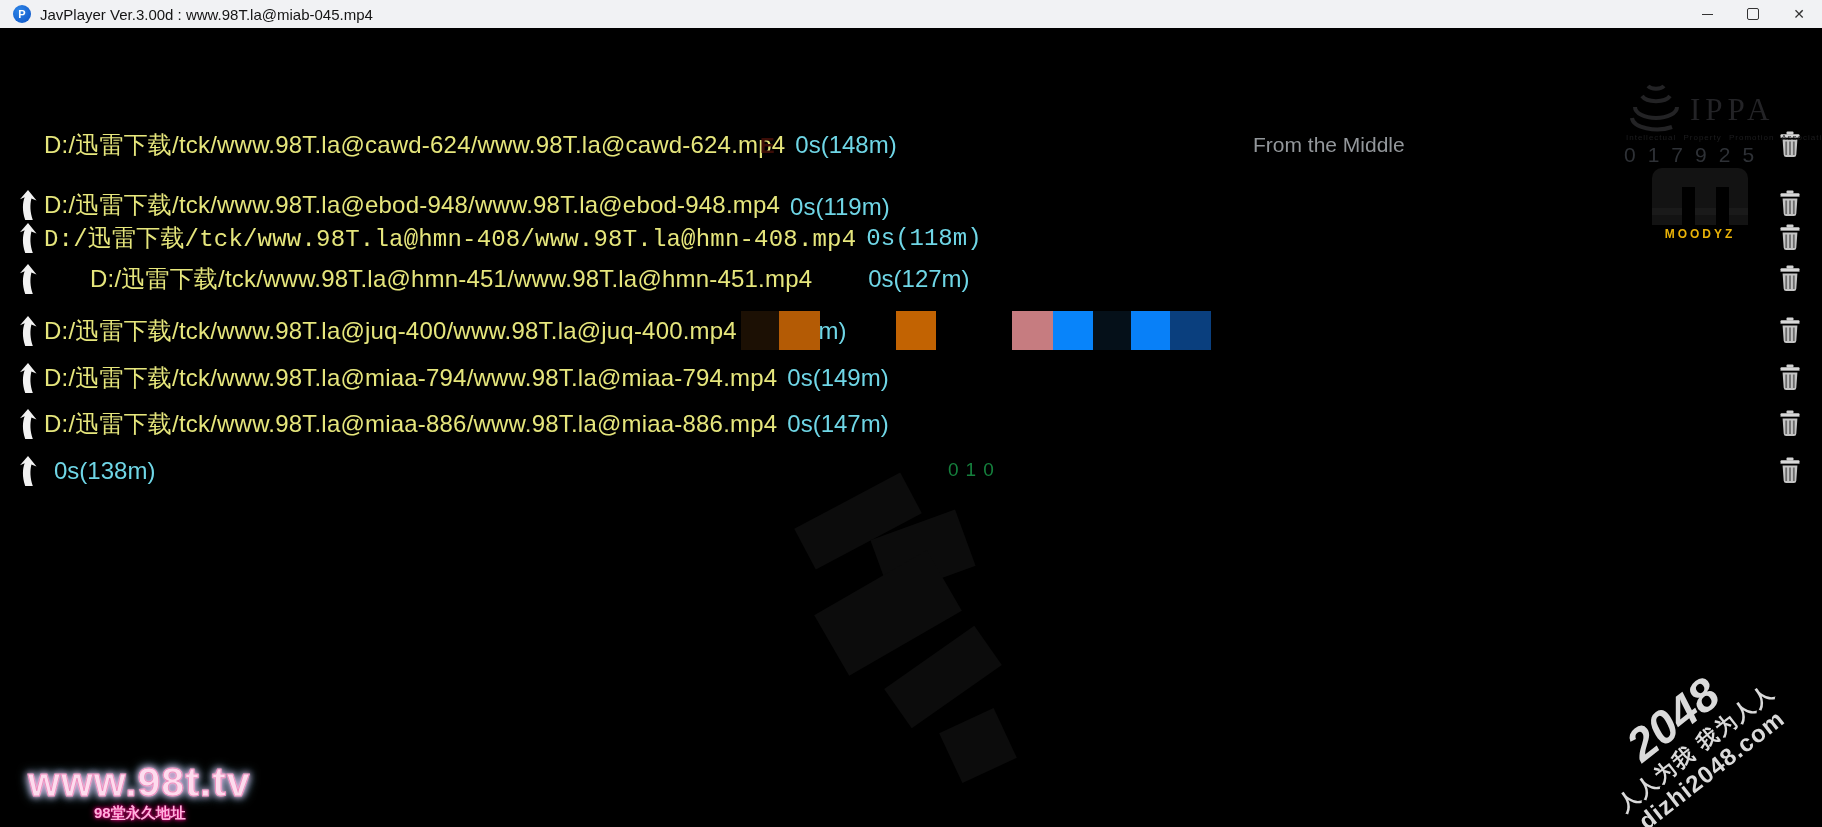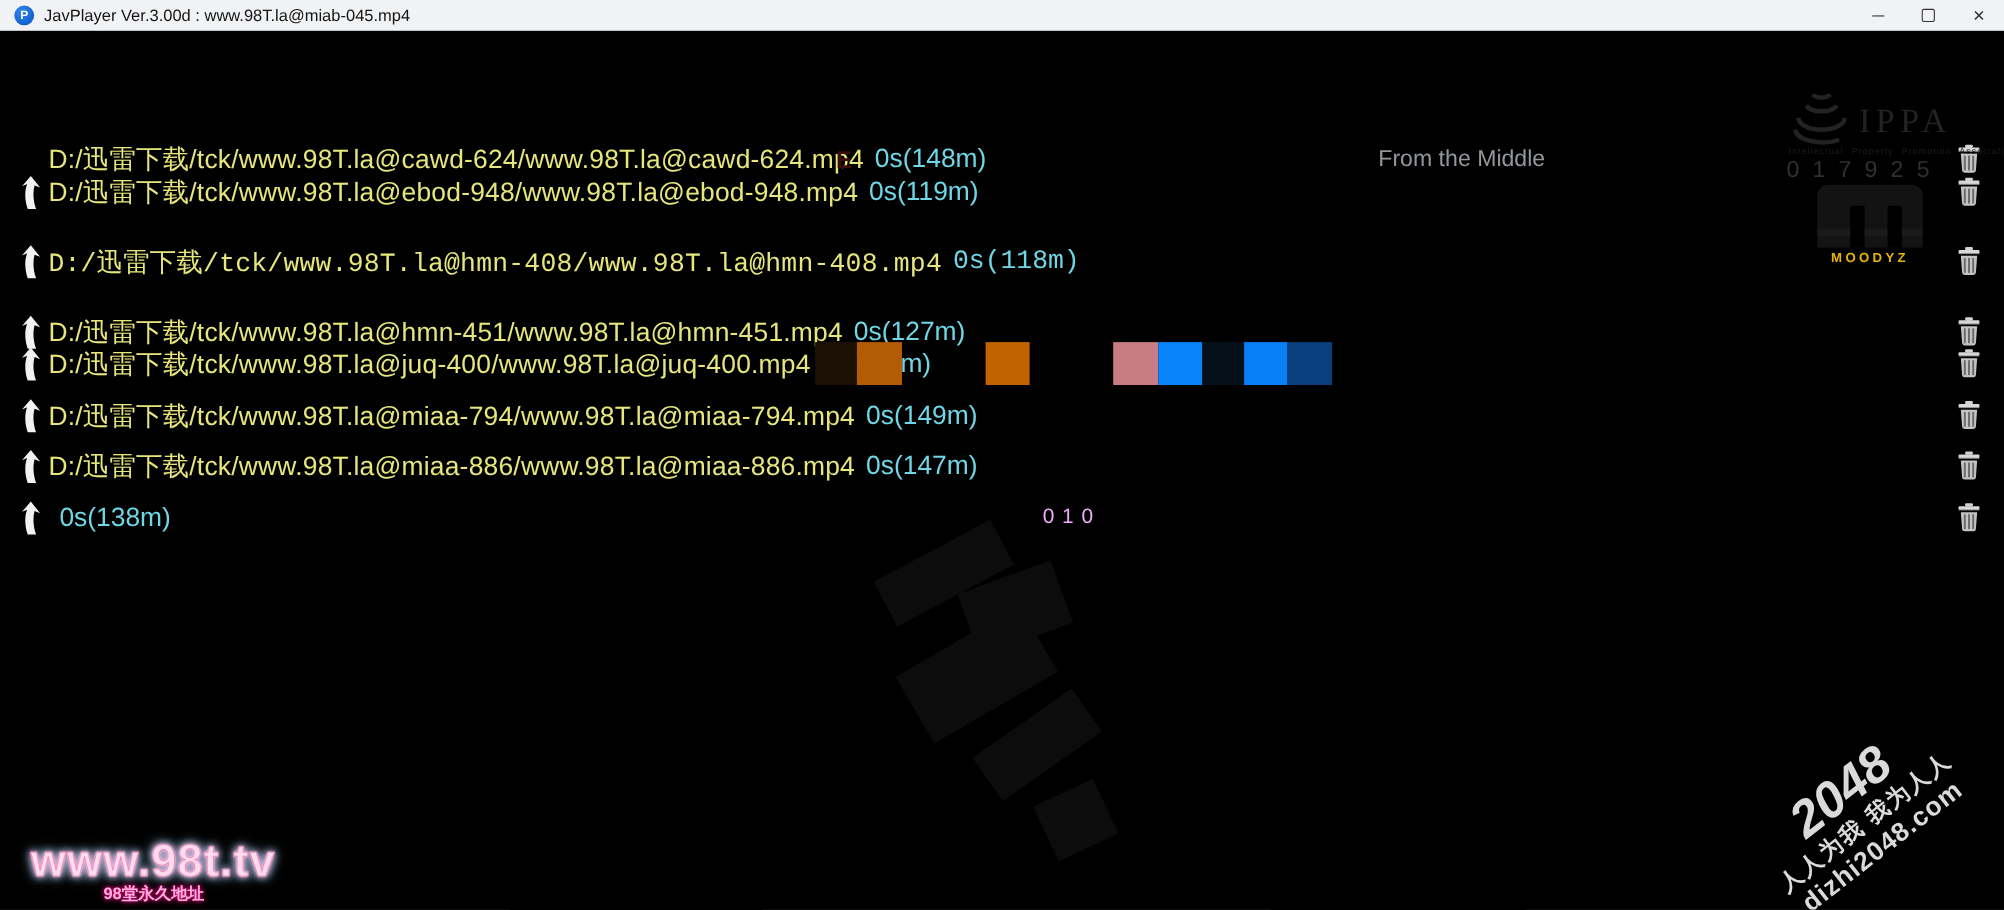--- a/index.html
+++ b/index.html
@@ -34,21 +34,21 @@
   .arrow{width:27px;height:32px;flex:0 0 auto;display:flex;align-items:center;}
   .path{font-size:24px;color:#e6e67c;white-space:nowrap;letter-spacing:0.2px;}
   .size{font-size:24px;color:#6fd6e6;margin-left:10px;white-space:nowrap;}
   .delete{
     position:absolute;right:19px;top:50%;transform:translateY(-50%);
     width:26px;height:28px;background:transparent;border:none;padding:0;cursor:default;
   }
   
   .from-middle{position:absolute;left:1253px;top:133px;font-size:21px;color:#93979b;}
   .faint-letter{position:absolute;left:760px;top:133px;font-size:22px;font-weight:bold;color:#3c0d07;}
-  .faint-digits{position:absolute;left:948px;top:459px;font-size:19px;color:#f0abfc;letter-spacing:7px;}
+  .faint-digits{position:absolute;left:948px;top:459px;font-size:19px;color:#15803d;letter-spacing:7px;}
   .bars{position:absolute;top:311px;left:0;height:39px;width:100%;}
   .color-bar{position:absolute;top:0;height:39px;}
   
   .ippa{position:absolute;left:1618px;top:80px;width:200px;height:170px;color:#232325;}
   .ippa-logo{position:absolute;left:10px;top:2px;}
   .ippa-brand{position:absolute;left:72px;top:12px;font-family:"Liberation Serif",serif;
     font-size:31px;letter-spacing:5px;color:#232326;}
   .ippa-sub{position:absolute;left:8px;top:53px;font-size:8px;color:#1d1d1f;
     letter-spacing:1px;white-space:nowrap;word-spacing:4px;}
   .ippa-serial{position:absolute;left:6px;top:63px;font-size:21px;color:#2e3136;letter-spacing:12px;}
@@ -123,21 +123,21 @@
         <rect x="2.5" y="6.1" width="19" height="0.9" fill="#8f8f8f"></rect>
         <path d="M4.6 8.6 h14.8 l-1.1 15.2 a2.4 2.4 0 0 1 -2.4 2.2 h-7.8
                  a2.4 2.4 0 0 1 -2.4 -2.2 Z" fill="#c4c4c4"></path>
         <rect x="7.3" y="10.5" width="1.8" height="13.5" fill="#6c6c6c"></rect>
         <rect x="11.1" y="10.5" width="1.8" height="13.5" fill="#6c6c6c"></rect>
         <rect x="14.9" y="10.5" width="1.8" height="13.5" fill="#6c6c6c"></rect>
       </svg>
     </button>
   </div>
 
-  <div class="file-row" style="top: 158px;">
+  <div class="file-row" style="top: 187px; align-items: flex-end;">
     <span class="arrow">
       <svg width="21" height="32" viewBox="0 0 21 32">
         <path d="M11 1 L19.5 11.5 L14.4 9.6 C12.8 16 13.1 23.5 15.8 31 L8.2 31
                  C5.1 22 5.5 13.5 7.7 8.3 L3 10.3 Z" fill="#f2f2f2"></path>
       </svg>
     </span>
     <span class="path">D:/迅雷下载/tck/www.98T.la@ebod-948/www.98T.la@ebod-948.mp4</span>
     <span class="size">0s(119m)</span>
     <button class="delete">
       <svg width="24" height="27" viewBox="0 0 24 27">
@@ -169,21 +169,21 @@
         <rect x="2.5" y="6.1" width="19" height="0.9" fill="#8f8f8f"></rect>
         <path d="M4.6 8.6 h14.8 l-1.1 15.2 a2.4 2.4 0 0 1 -2.4 2.2 h-7.8
                  a2.4 2.4 0 0 1 -2.4 -2.2 Z" fill="#c4c4c4"></path>
         <rect x="7.3" y="10.5" width="1.8" height="13.5" fill="#6c6c6c"></rect>
         <rect x="11.1" y="10.5" width="1.8" height="13.5" fill="#6c6c6c"></rect>
         <rect x="14.9" y="10.5" width="1.8" height="13.5" fill="#6c6c6c"></rect>
       </svg>
     </button>
   </div>
 
-  <div class="file-row" style="top: 285px;">
+  <div class="file-row" style="top: 262px; gap: 46px;">
     <span class="arrow">
       <svg width="21" height="32" viewBox="0 0 21 32">
         <path d="M11 1 L19.5 11.5 L14.4 9.6 C12.8 16 13.1 23.5 15.8 31 L8.2 31
                  C5.1 22 5.5 13.5 7.7 8.3 L3 10.3 Z" fill="#f2f2f2"></path>
       </svg>
     </span>
     <span class="path">D:/迅雷下载/tck/www.98T.la@hmn-451/www.98T.la@hmn-451.mp4</span>
     <span class="size">0s(127m)</span>
     <button class="delete">
       <svg width="24" height="27" viewBox="0 0 24 27">

